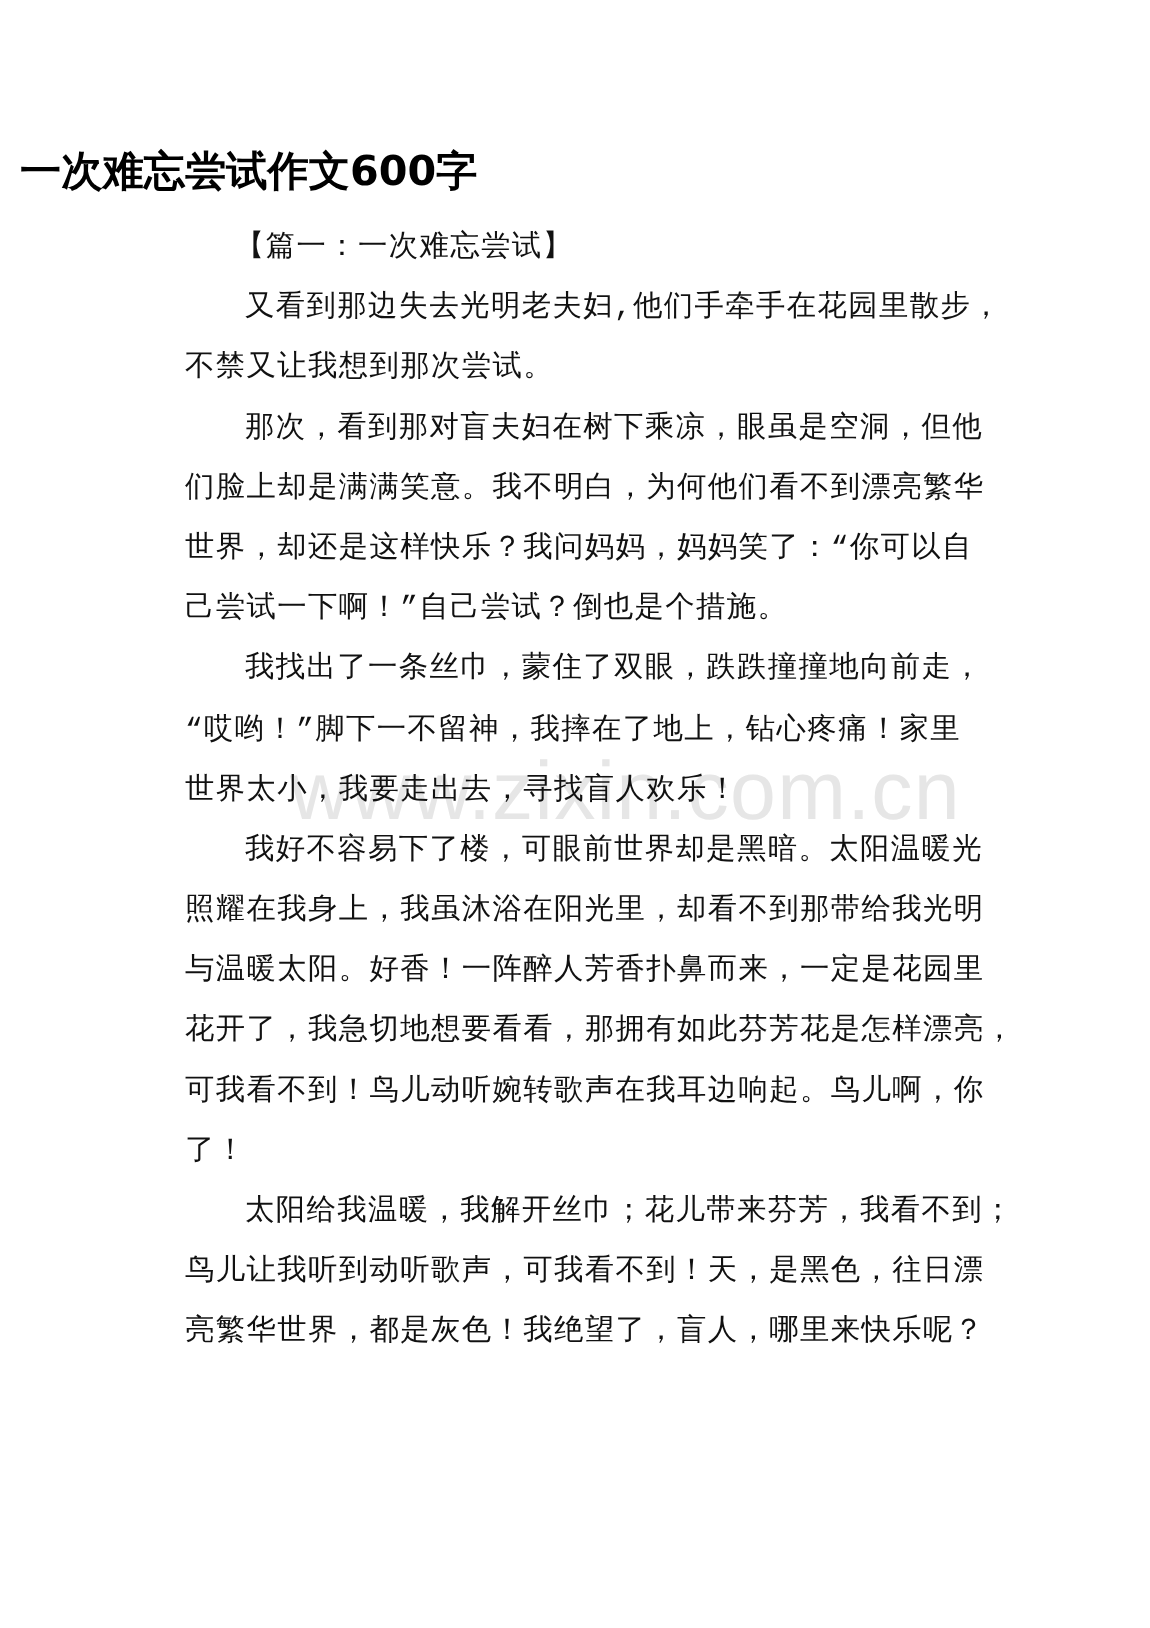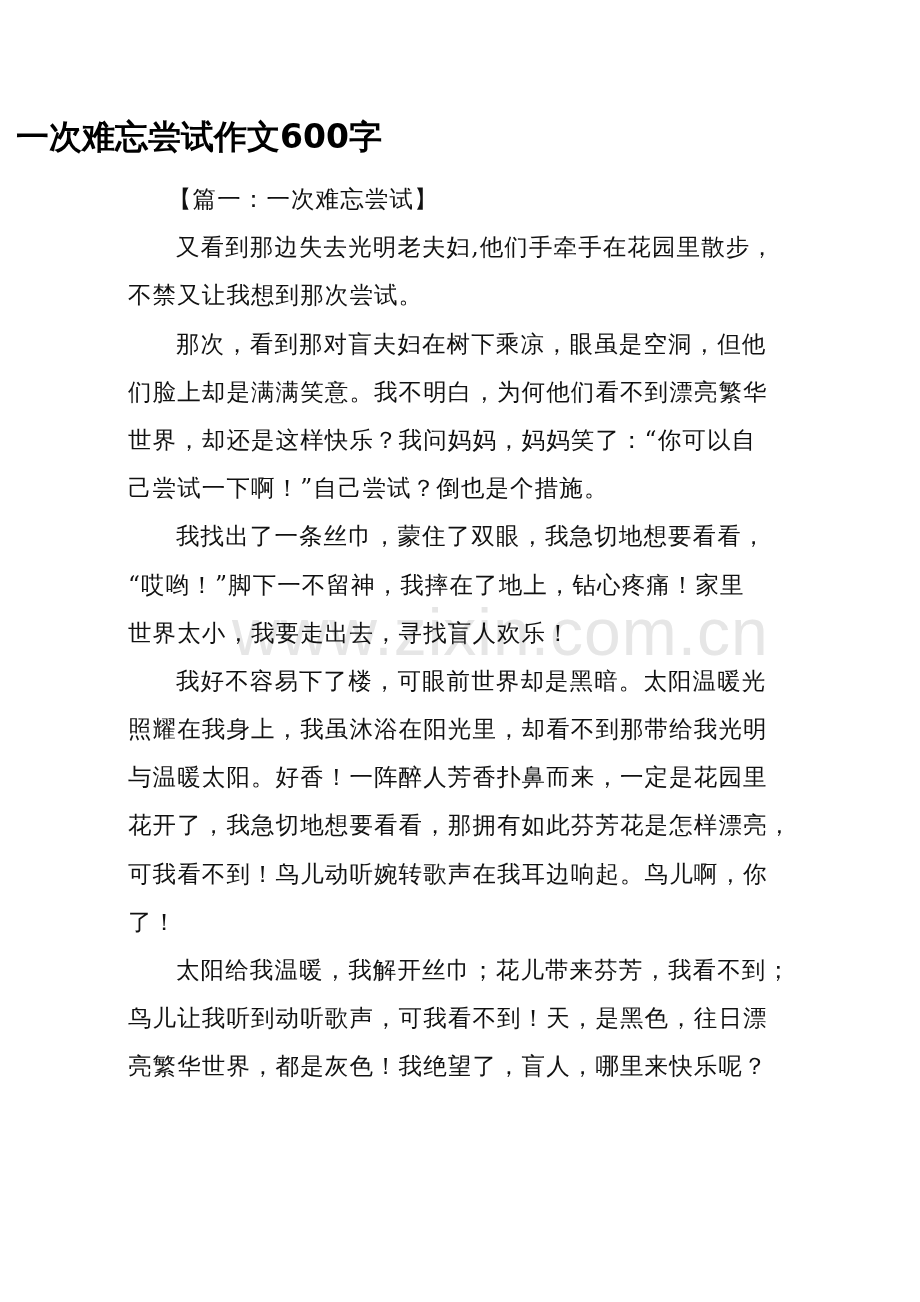--- a/index.html
+++ b/index.html
@@ -45,24 +45,25 @@
       width: 920px;
       font-family: "DejaVu Sans", "Liberation Sans", sans-serif;
       font-weight: bold;
       font-size: 33px;
       line-height: 46px;
       color: #000000;
       z-index: 1;
     }
     .body {
       position: absolute;
-      left: 128px;
+      left: 148px;
       top: 175px;
       width: 660px;
       z-index: 1;
+      font-family: Liberation Mono, monospace;
     }
     .line {
       height: 48.2px;
       line-height: 48.2px;
       font-size: 23.5px;
       letter-spacing: 1.1px;
       white-space: nowrap;
       color: #111111;
     }
     .line.indent {
@@ -83,21 +84,21 @@
 
   <div class="body">
     <div class="line heading">【篇一：一次难忘尝试】</div>
 
     <div class="line indent">又看到那边失去光明老夫妇,他们手牵手在花园里散步，</div>
     <div class="line">不禁又让我想到那次尝试。</div>
     <div class="line indent">那次，看到那对盲夫妇在树下乘凉，眼虽是空洞，但他</div>
     <div class="line">们脸上却是满满笑意。我不明白，为何他们看不到漂亮繁华</div>
     <div class="line">世界，却还是这样快乐？我问妈妈，妈妈笑了：“你可以自</div>
     <div class="line">己尝试一下啊！”自己尝试？倒也是个措施。</div>
-    <div class="line indent">我找出了一条丝巾，蒙住了双眼，我急切地想要看看，</div>
+    <div class="line indent">我找出了一条丝巾，蒙住了双眼，跌跌撞撞地向前走，</div>
     <div class="line">“哎哟！”脚下一不留神，我摔在了地上，钻心疼痛！家里</div>
     <div class="line">世界太小，我要走出去，寻找盲人欢乐！</div>
     <div class="line indent">我好不容易下了楼，可眼前世界却是黑暗。太阳温暖光</div>
     <div class="line">照耀在我身上，我虽沐浴在阳光里，却看不到那带给我光明</div>
     <div class="line">与温暖太阳。好香！一阵醉人芳香扑鼻而来，一定是花园里</div>
     <div class="line">花开了，我急切地想要看看，那拥有如此芬芳花是怎样漂亮，</div>
     <div class="line">可我看不到！鸟儿动听婉转歌声在我耳边响起。鸟儿啊，你</div>
     <div class="line">了！</div>
     <div class="line indent">太阳给我温暖，我解开丝巾；花儿带来芬芳，我看不到；</div>
     <div class="line">鸟儿让我听到动听歌声，可我看不到！天，是黑色，往日漂</div>

